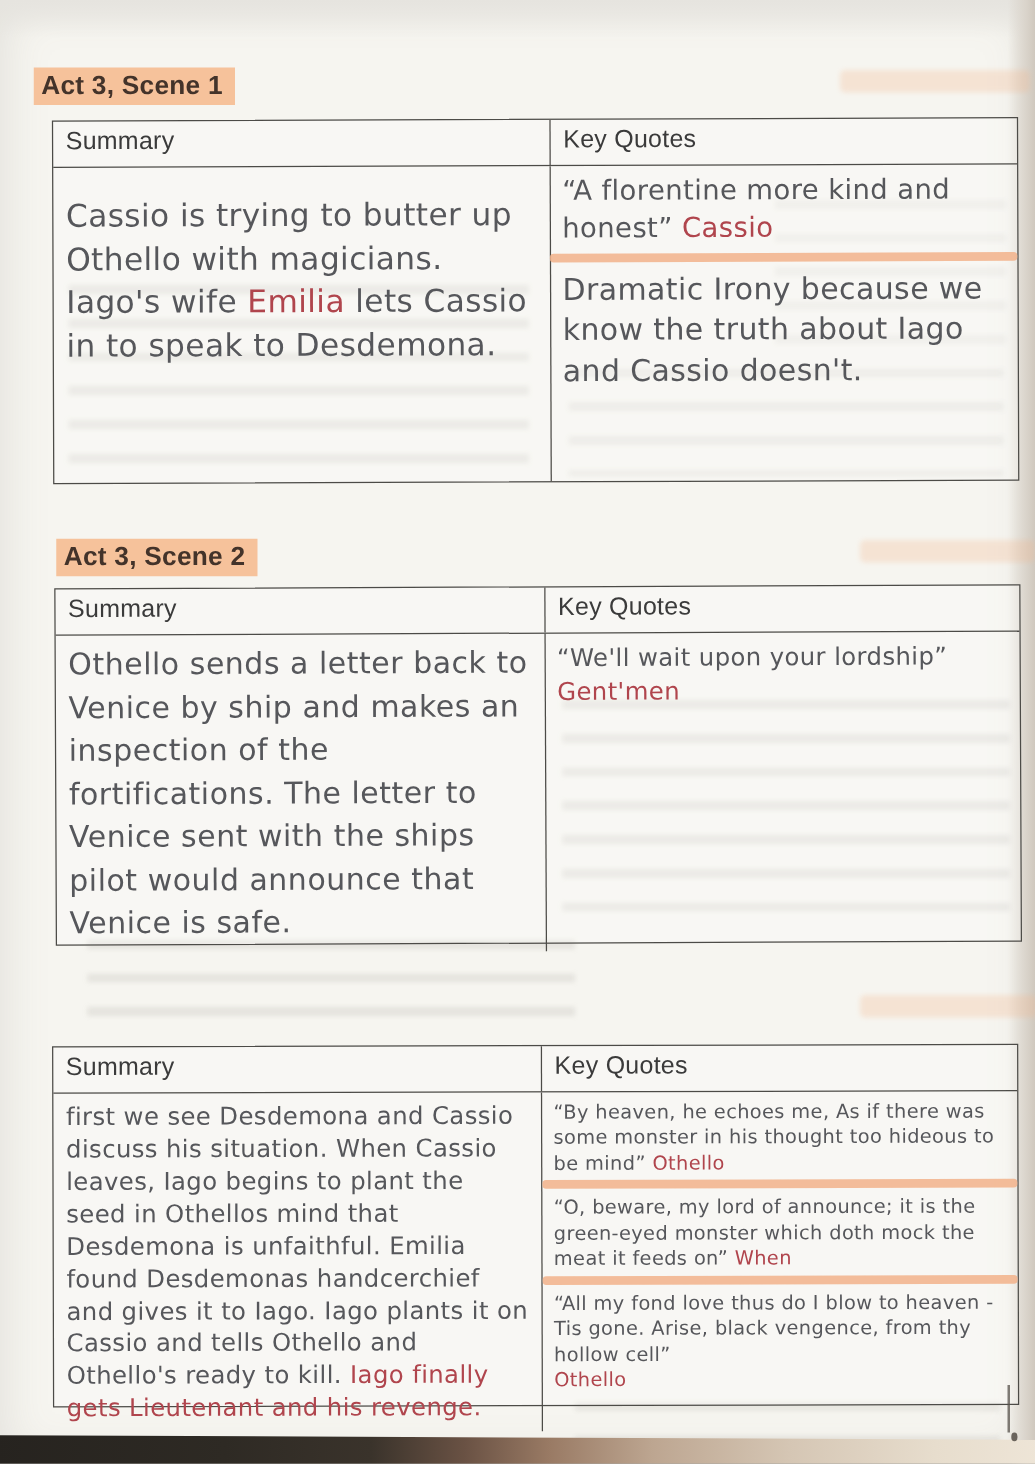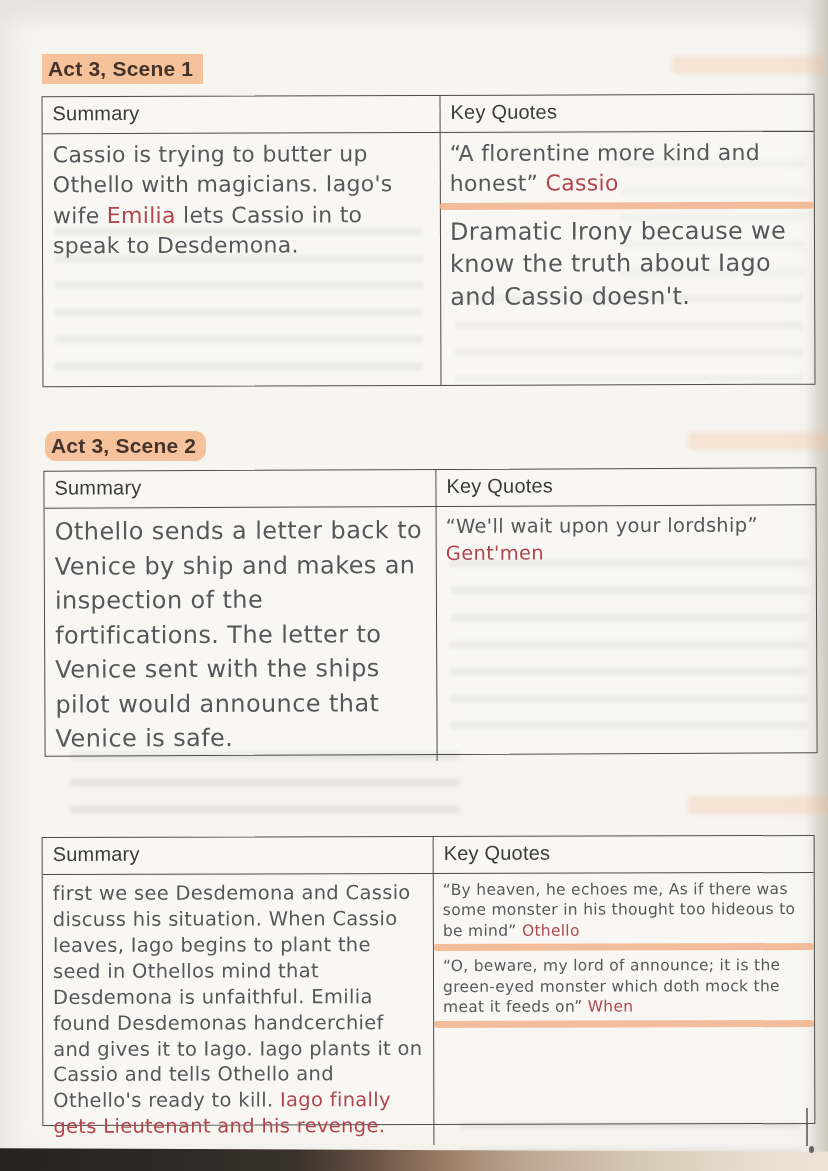--- a/index.html
+++ b/index.html
@@ -58,21 +58,21 @@
     padding:5px 0 0 10px;
     letter-spacing:.2px;
   }
   .hcell.q{border-left:1.6px solid #4c4b47;}
   .bcell{padding:6px 10px 6px 10px;overflow:visible;}
   .bcell.q{border-left:1.6px solid #4c4b47;padding:6px 8px 6px 9px;}
 
   
   .hand{font-family:"DejaVu Sans", sans-serif;color:#56575b;letter-spacing:.3px;}
   .red{color:#b0454d;}
-  .s1-sum{font-size:22px;line-height:1.38;}
+  .s1-sum{font-size:25px;line-height:1.38;margin-top:16px;}
   .s1-quote{font-size:22px;line-height:1.36;}
   .s1-analysis{font-size:24px;line-height:1.36;margin-top:4px;}
   .s2-sum{font-size:24px;line-height:1.44;letter-spacing:.4px;}
   .s2-quote{font-size:19.5px;line-height:1.4;}
   .s3-sum{font-size:19.5px;line-height:1.33;}
   .s3-quote{font-size:15.5px;line-height:1.32;}
   .hl-line{
     height:7px;border-radius:3px;
     background:#f2b189;opacity:.85;
     margin:3px -8px 5px -9px;
@@ -91,40 +91,40 @@
   <div class="ghost" style="left:55px;top:228px;width:368px;height:150px;"></div>
   <div class="ghost" style="left:455px;top:295px;width:348px;height:86px;opacity:.8;"></div>
   <div class="ghost" style="left:450px;top:560px;width:358px;height:180px;"></div>
   <div class="ghost" style="left:70px;top:752px;width:390px;height:78px;"></div>
   <div class="ghost" style="left:460px;top:1122px;width:340px;height:42px;opacity:.85;"></div>
   <div class="ghost" style="left:620px;top:160px;width:185px;height:120px;opacity:.6;"></div>
   <div class="bleed-highlight" style="left:672px;top:56px;width:152px;"></div>
   <div class="bleed-highlight" style="left:688px;top:432px;width:140px;"></div>
   <div class="bleed-highlight" style="left:688px;top:796px;width:142px;"></div>
 
-  <div class="scene-title" style="left:42px;top:54px;text-align:right;">Act 3, Scene 1</div>
+  <div class="scene-title" style="left:27px;top:54px;text-align:right;">Act 3, Scene 1</div>
 
   <div class="ntable t1" style="left:42px;top:95px;width:771px;height:289px;transform:rotate(-.2deg);">
     <div class="hrow">
       <div class="hcell">Summary</div>
       <div class="hcell q">Key Quotes</div>
     </div>
     <div class="brow">
       <div class="bcell">
         <p class="hand s1-sum"><span>Cassio is trying to butter up Othello with magicians. Iago's wife </span><span class="red">Emilia</span><span> lets Cassio in to speak to Desdemona.</span></p>
       </div>
       <div class="bcell q">
         <p class="hand s1-quote"><span>“A florentine more kind and honest” </span><span class="red">Cassio</span></p>
         <div class="hl-line"></div>
         <p class="hand s1-analysis">Dramatic Irony because we know the truth about Iago and Cassio doesn't.</p>
       </div>
     </div>
   </div>
 
-  <div class="scene-title" style="left:45px;top:431px;border-radius:11px;">Act 3, Scene 2</div>
+  <div class="scene-title" style="left:45px;top:431px;">Act 3, Scene 2</div>
 
   <div class="ntable t2" style="left:44px;top:469px;width:771px;height:284px;transform:rotate(-.25deg);">
     <div class="hrow">
       <div class="hcell">Summary</div>
       <div class="hcell q">Key Quotes</div>
     </div>
     <div class="brow">
       <div class="bcell">
         <p class="hand s2-sum">Othello sends a letter back to Venice by ship and makes an inspection of the fortifications. The letter to Venice sent with the ships pilot would announce that Venice is safe.</p>
       </div>
@@ -143,20 +143,21 @@
     </div>
     <div class="brow">
       <div class="bcell">
         <p class="hand s3-sum"><span>first we see Desdemona and Cassio discuss his situation. When Cassio leaves, Iago begins to plant the seed in Othellos mind that Desdemona is unfaithful. Emilia found Desdemonas handcerchief and gives it to Iago. Iago plants it on Cassio and tells Othello and Othello's ready to kill. </span><span class="red">Iago finally gets Lieutenant and his revenge.</span></p>
       </div>
       <div class="bcell q">
         <p class="hand s3-quote"><span>“By heaven, he echoes me, As if there was some monster in his thought too hideous to be mind” </span><span class="red">Othello</span></p>
         <div class="hl-line"></div>
         <p class="hand s3-quote"><span>“O, beware, my lord of announce; it is the green-eyed monster which doth mock the meat it feeds on” </span><span class="red">When</span></p>
         <div class="hl-line"></div>
+        <p class="hand s3-quote"><span>“All my fond love thus do I blow to heaven - Tis gone. Arise, black vengence, from thy hollow cell” </span><br><span class="red">Othello</span></p>
       </div>
     </div>
   </div>
 
   <div class="desk-edge"></div>
   <div class="edge-line"></div>
   <div class="edge-dot"></div>
 </div>
 
 </body></html>

